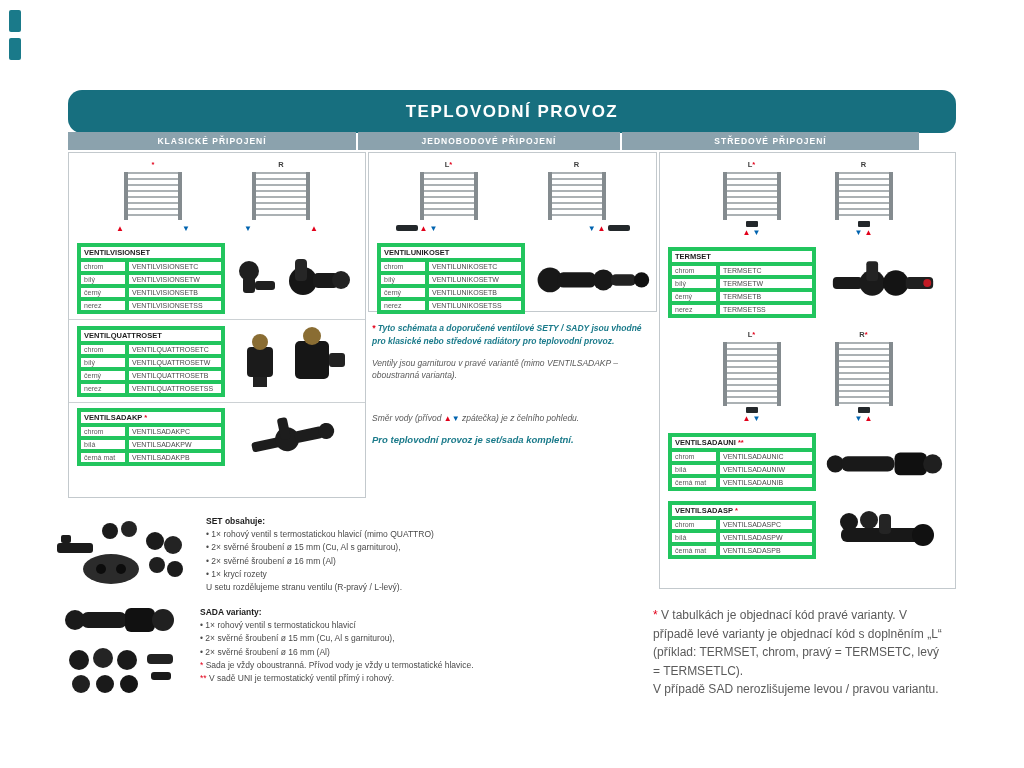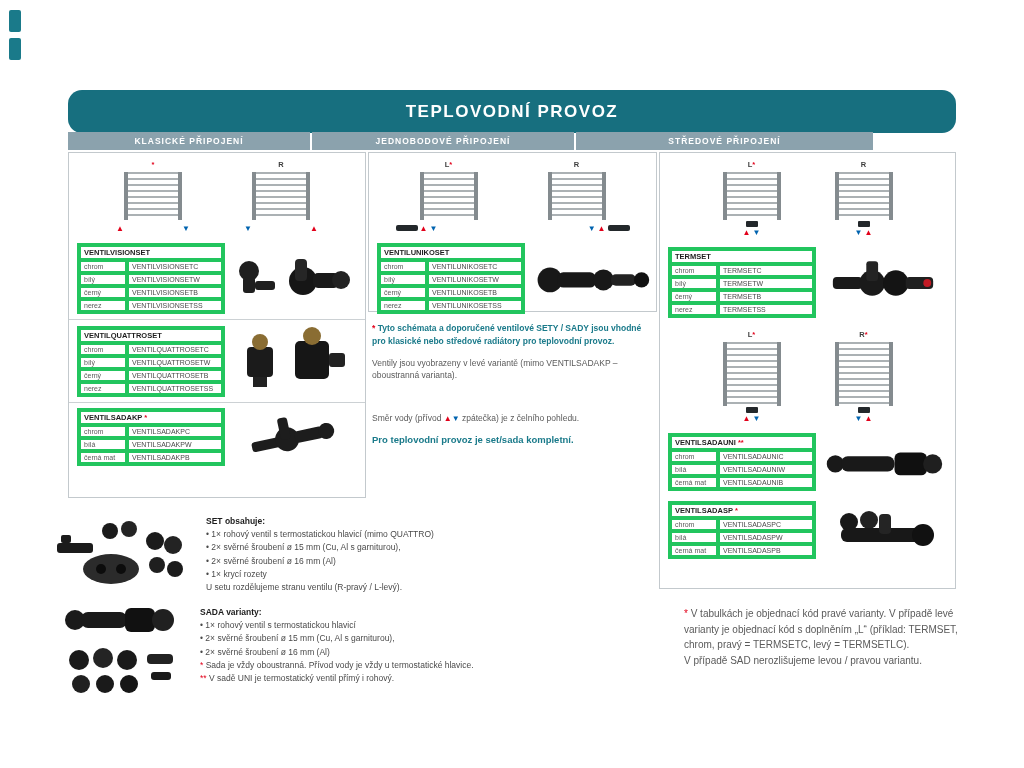--- a/index.html
+++ b/index.html
@@ -10,21 +10,21 @@
   .logo-mark { position:absolute; left:9px; width:12px; height:22px; background:#1a7a8a; border-radius:2px; }
   .logo-1 { top:10px; } .logo-2 { top:38px; }
 
   .title-bar { position:absolute; left:68px; top:90px; width:888px; height:43px;
     background:#176f7f; color:#fff; font-weight:bold; font-size:17px; letter-spacing:1.5px;
     display:flex; align-items:center; justify-content:center;border-radius:14px; }
 
   .col-headers { position:absolute; left:68px; top:132px; width:888px; height:18px; display:flex; gap:2px; }
   .col-header { background:#8ba2ad; color:#fff; font-weight:bold; font-size:8.5px; letter-spacing:1px;
     display:flex; align-items:center; justify-content:center; }
-  .ch-left { width:242px; } .ch-mid { width:262px; } .ch-right { width:297px; }
+  .ch-left { width:288px; } .ch-mid { width:262px; } .ch-right { width:297px; }
 
   .col-box { position:absolute; top:152px; border:1px solid #c3c9cd; background:#fff; }
   .col-left  { left:68px;  width:298px; height:346px; }
   .col-mid   { left:368px; width:289px; height:160px; }
   .col-right { left:659px; width:297px; height:437px; }
 
   .diagram-row { display:flex; justify-content:center; gap:54px; padding:7px 0 3px; }
   .rad-fig { display:flex; flex-direction:column; align-items:center; }
   .rad-label { font-size:7.5px; font-weight:bold; color:#3c3c3c; height:10px; line-height:10px; }
   .radiator { width:58px; height:48px; margin-top:2px;
@@ -48,37 +48,37 @@
   .product-block.bordered { border-top:1px solid #ccd1d4; }
   .pb-table { flex:0 0 152px; }
   .pb-photo { flex:1; display:flex; justify-content:center; align-items:center; }
   table.codes { border-collapse:collapse; }
   .codes td { border:4px solid #22c55e; font-size:7px; color:#5a5a5a; padding:1px 3px; height:13px; background:#fff; }
   .codes .t-title td { font-weight:bold; color:#1d1d1d; font-size:7.5px; }
   .codes td.name { width:48px; }
   .codes td.code { width:96px; color:#4a4a4a; }
 
   .mid-notes { position:absolute; left:372px; top:322px; width:278px; }
-  .mid-notes p { margin-bottom:9px; }
+  .mid-notes p { margin-bottom:9px;font-style:italic; }
   .n1 { color:#1a7a8a; font-weight:bold; font-size:8.5px; line-height:1.5; }
   .n2, .n3 { color:#5a5a5a; font-size:8.5px; line-height:1.5; }
   .n3 { margin-top:30px; }
   .n4 { color:#1a7a8a; font-weight:bold; font-size:9.5px; margin-top:6px; }
 
   .photo-box { position:absolute; display:flex; align-items:center; justify-content:center; }
   .set-photos  { left:52px; top:510px; width:145px; height:85px; }
   .sada-photos { left:48px; top:596px; width:155px; height:108px; }
 
   .text-block { position:absolute; font-size:8.5px; color:#4a4a4a; line-height:1.55; }
   .set-text  { left:206px; top:515px; width:372px; }
   .sada-text { left:200px; top:606px; width:382px; }
   .text-block .heading { font-weight:bold; color:#1c1c1c; }
   .bullet::before { content:"• "; }
 
-  .footnote { position:absolute; left:684px; top:606px; width:296px; font-size:10px; color:#5a5a5a; line-height:1.55; }
+  .footnote { position:absolute; left:653px; top:606px; width:296px; font-size:12px; color:#5a5a5a; line-height:1.55; }
   .red { color:#e2001a; }
 </style>
 </head>
 <body>
 
 <div class="page">
 
   <div class="logo-mark logo-1"></div>
   <div class="logo-mark logo-2"></div>
 
@@ -294,21 +294,21 @@
               <rect x="86" y="18" width="26" height="12" rx="5" fill="#222"></rect>
           <circle cx="118" cy="24" r="8" fill="#111"></circle>
             </g>
           </svg>
       </div>
     </div>
   </div>
 
   <div class="mid-notes">
     <p class="n1"><span class="red">* </span><span>Tyto schémata a doporučené ventilové SETY / SADY jsou vhodné pro klasické nebo středové radiátory pro teplovodní provoz.</span></p>
-    <p class="n2">Ventily jsou vyobrazeny v levé variantě (mimo VENTILSADAKP – oboustranná varianta).</p>
+    <p class="n2">Ventily jsou garniturou v pravé variantě (mimo VENTILSADAKP – oboustranná varianta).</p>
     <p class="n3"><span>Směr vody (přívod </span><span class="tri tri-up"></span><span class="tri tri-down"></span><span> zpátečka) je z čelního pohledu.</span></p>
     <p class="n4">Pro teplovodní provoz je set/sada kompletní.</p>
   </div>
 
   <div class="col-box col-right">
     <div class="diagram-row">
       <figure class="rad-fig">
         <figcaption class="rad-label">
           <span>L</span><span class="red">*</span>
         </figcaption>

